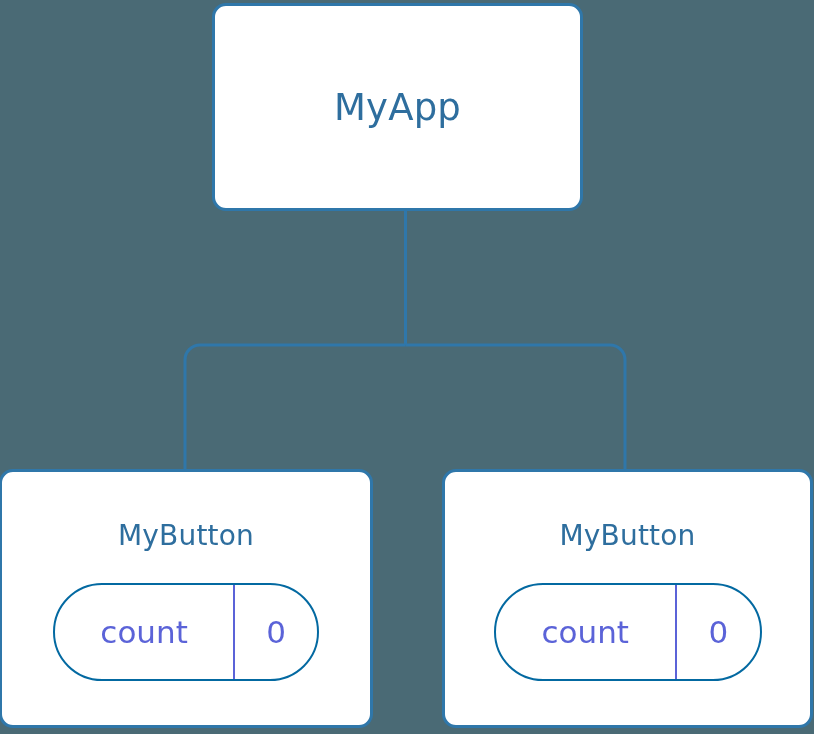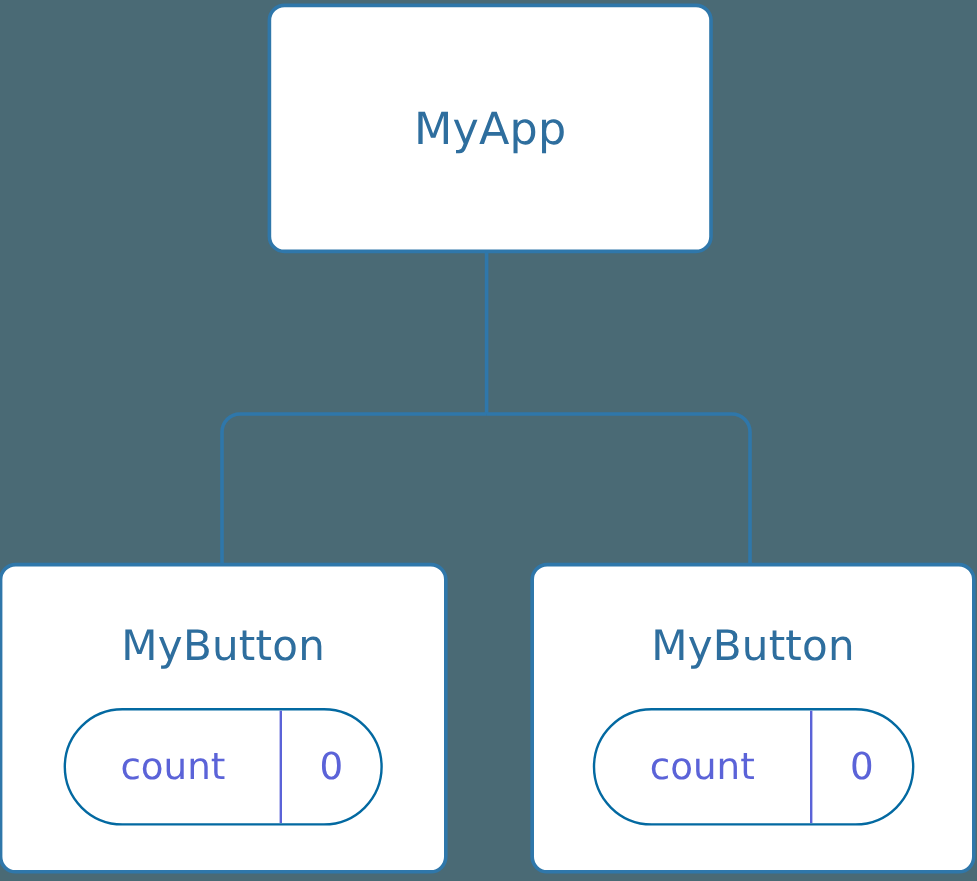--- a/index.html
+++ b/index.html
@@ -39,21 +39,21 @@
     box-sizing: border-box;
     background: #ffffff;
     border: 3px solid #2f77aa;
     border-radius: 14px;
     display: flex;
     flex-direction: column;
     align-items: center;
   }
 
   .node-root {
-    left: 223px;
+    left: 212px;
     top: 3px;
     width: 371px;
     height: 208px;
     justify-content: center;
   }
 
   .node-child {
     top: 469px;
     height: 259px;
     justify-content: flex-start;
@@ -71,21 +71,21 @@
     color: #2e6e9e;
     font-weight: 400;
     letter-spacing: 0.2px;
     white-space: nowrap;
   }
   .node-root .node-title {
     font-size: 37px;
     line-height: 1;
   }
   .node-child .node-title {
-    font-size: 35px;
+    font-size: 28px;
     line-height: 1;
     margin-top: 50px;
   }
 
   
   .state-pill {
     box-sizing: border-box;
     margin-top: 33px;
     height: 98px;
     border: 2px solid #0369a1;

